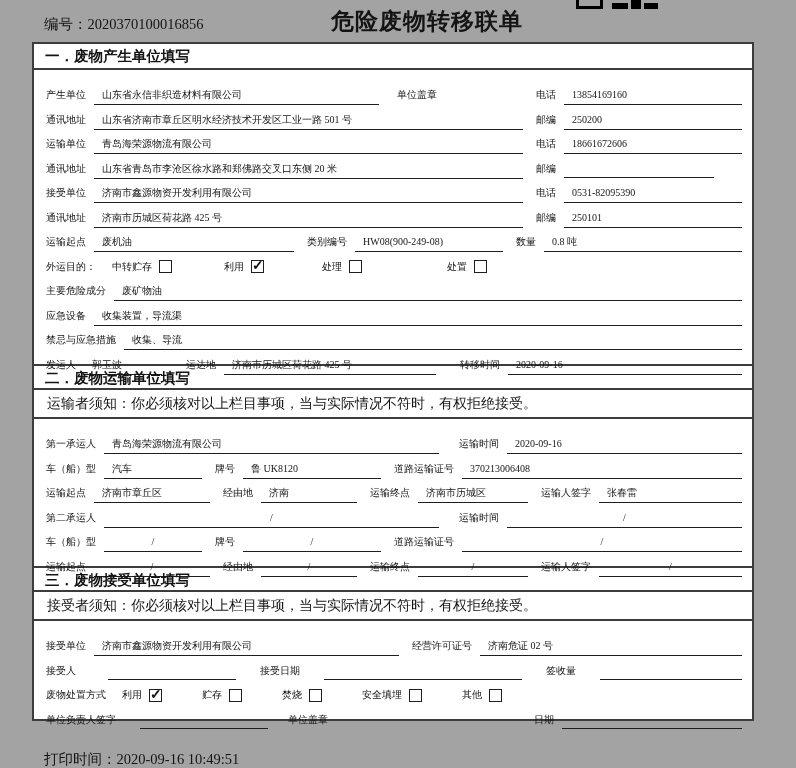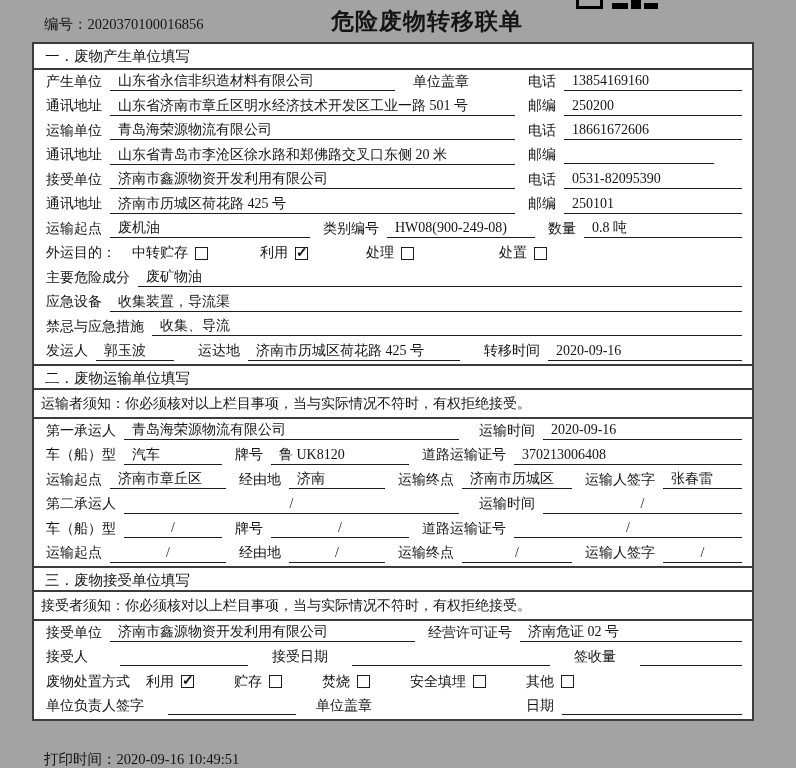--- a/index.html
+++ b/index.html
@@ -17,31 +17,31 @@
   .form-title { position:absolute; left:331px; top:6px; font-size:23px; font-weight:bold; letter-spacing:1px; white-space:nowrap; }
   .qr { position:absolute; left:576px; top:0; width:82px; height:9px; }
   .qr i { position:absolute; background:#000; display:block; }
 
   
   .box {
     position:absolute; left:32px; top:42px; width:722px;
     border:2px solid #3c3c3c; background:#fff;
   }
   .sec-h {
-    height:26px; line-height:24px; font-weight:normal; font-size:14.5px;
+    height:26px; line-height:24px; font-weight:bold; font-size:14.5px;
     padding-left:11px; border-bottom:2px solid #3c3c3c; white-space:nowrap;
   }
   .sec-h.mid { border-top:2px solid #3c3c3c; }
   .notice {
-    height:29px; line-height:28px; padding-left:7px; font-size:14px;
+    height:29px; line-height:28px; padding-left:13px; font-size:14px;
     border-bottom:2px solid #3c3c3c; white-space:nowrap;
   }
   .row {
-    display:flex; align-items:center;
-    height:24.5px; padding:1px 10px 2px 12px; font-size:14px;
+    display:flex; align-items:flex-start;
+    height:24.5px; padding:16px 10px 2px 12px; font-size:10px;
   }
   .lbl { flex:0 0 auto; white-space:nowrap; line-height:18px; }
   .u {
     flex:0 0 auto; border-bottom:1px solid #1e1e1e;
     min-height:18px; line-height:18px; padding-left:8px;
     margin-left:8px; white-space:nowrap; overflow:hidden;
   }
   .u + .lbl { margin-left:13px; }
   .grow { flex:1 1 auto; }
   .c { text-align:center; padding-left:0; }

